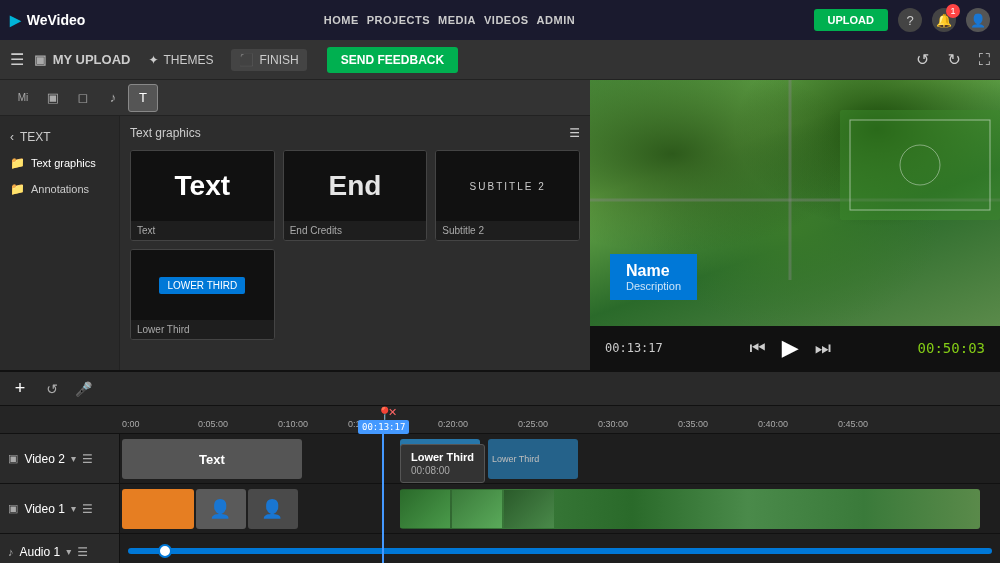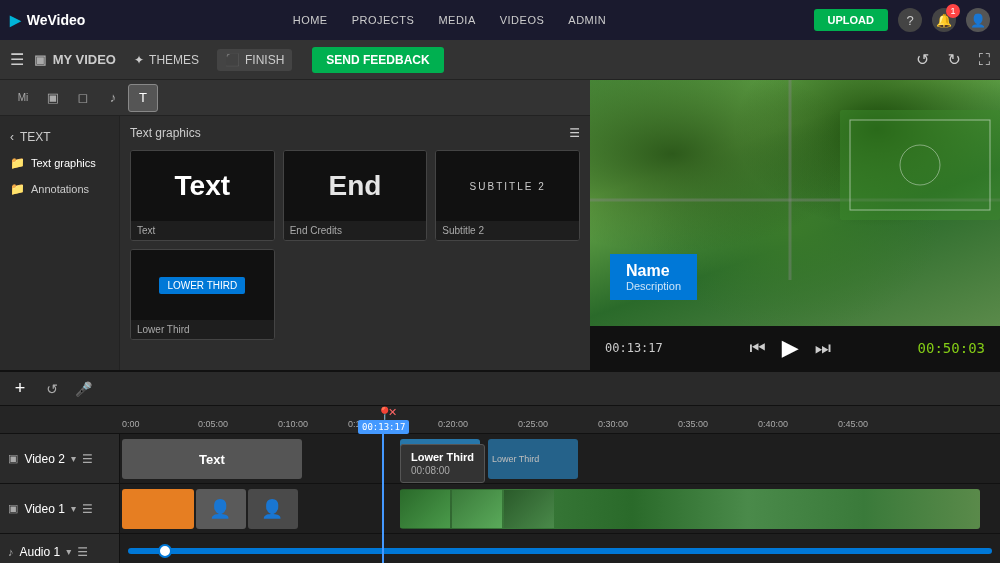--- a/index.html
+++ b/index.html
@@ -3,21 +3,21 @@
   <meta charset="utf-8">
   <style>
     * { box-sizing: border-box; margin: 0; padding: 0; }
     body { width: 1000px; height: 563px; overflow: hidden; font-family: Arial, sans-serif; background: #2a2a2a; color: #fff; font-size: 12px; }
 
     
     #top-nav {
       height: 40px; background: #1a1a2e; display: flex; align-items: center; padding: 0 10px; gap: 20px;
     }
     #logo { display: flex; align-items: center; gap: 6px; color: #fff; font-weight: bold; font-size: 14px; }
-    #nav-links { display: flex; gap: 24px; flex: 1; justify-content: center; }
+    #nav-links { display: flex; gap: 8px; flex: 1; justify-content: center; font-weight: bold; }
     .nav-link { color: #ccc; text-transform: uppercase; font-size: 11px; cursor: pointer; letter-spacing: 0.5px; }
     #nav-actions { display: flex; align-items: center; gap: 10px; }
     #upload-btn { background: #00b050; color: #fff; border: none; padding: 5px 14px; border-radius: 3px; cursor: pointer; font-size: 11px; font-weight: bold; }
     .nav-icon { width: 24px; height: 24px; background: #444; border-radius: 50%; display: flex; align-items: center; justify-content: center; cursor: pointer; font-size: 13px; color: #ccc; position: relative; }
     .badge { position: absolute; top: -4px; right: -4px; background: #ff4444; border-radius: 50%; width: 14px; height: 14px; font-size: 9px; display: flex; align-items: center; justify-content: center; color: #fff; }
 
     
     #second-toolbar {
       height: 40px; background: #333; display: flex; align-items: center; padding: 0 10px; gap: 10px; border-bottom: 1px solid #222;
     }
@@ -129,21 +129,21 @@
       <span class="badge">1</span>
     </div>
     <div class="nav-icon" style="background:#555;">👤</div>
   </div>
 </div>
 
 <div id="second-toolbar">
   <span id="hamburger">☰</span>
   <div id="project-title">
     <span style="color:#aaa;">▣</span>
-    <span>MY VIDEO</span>
+    <span>MY UPLOAD</span>
   </div>
   <div class="toolbar-btn">
     <span>✦</span>
     <span>THEMES</span>
   </div>
   <div id="finish-btn" class="toolbar-btn">
     <span>⬛</span>
     <span>FINISH</span>
   </div>
   <button id="send-feedback-btn">SEND FEEDBACK</button>

